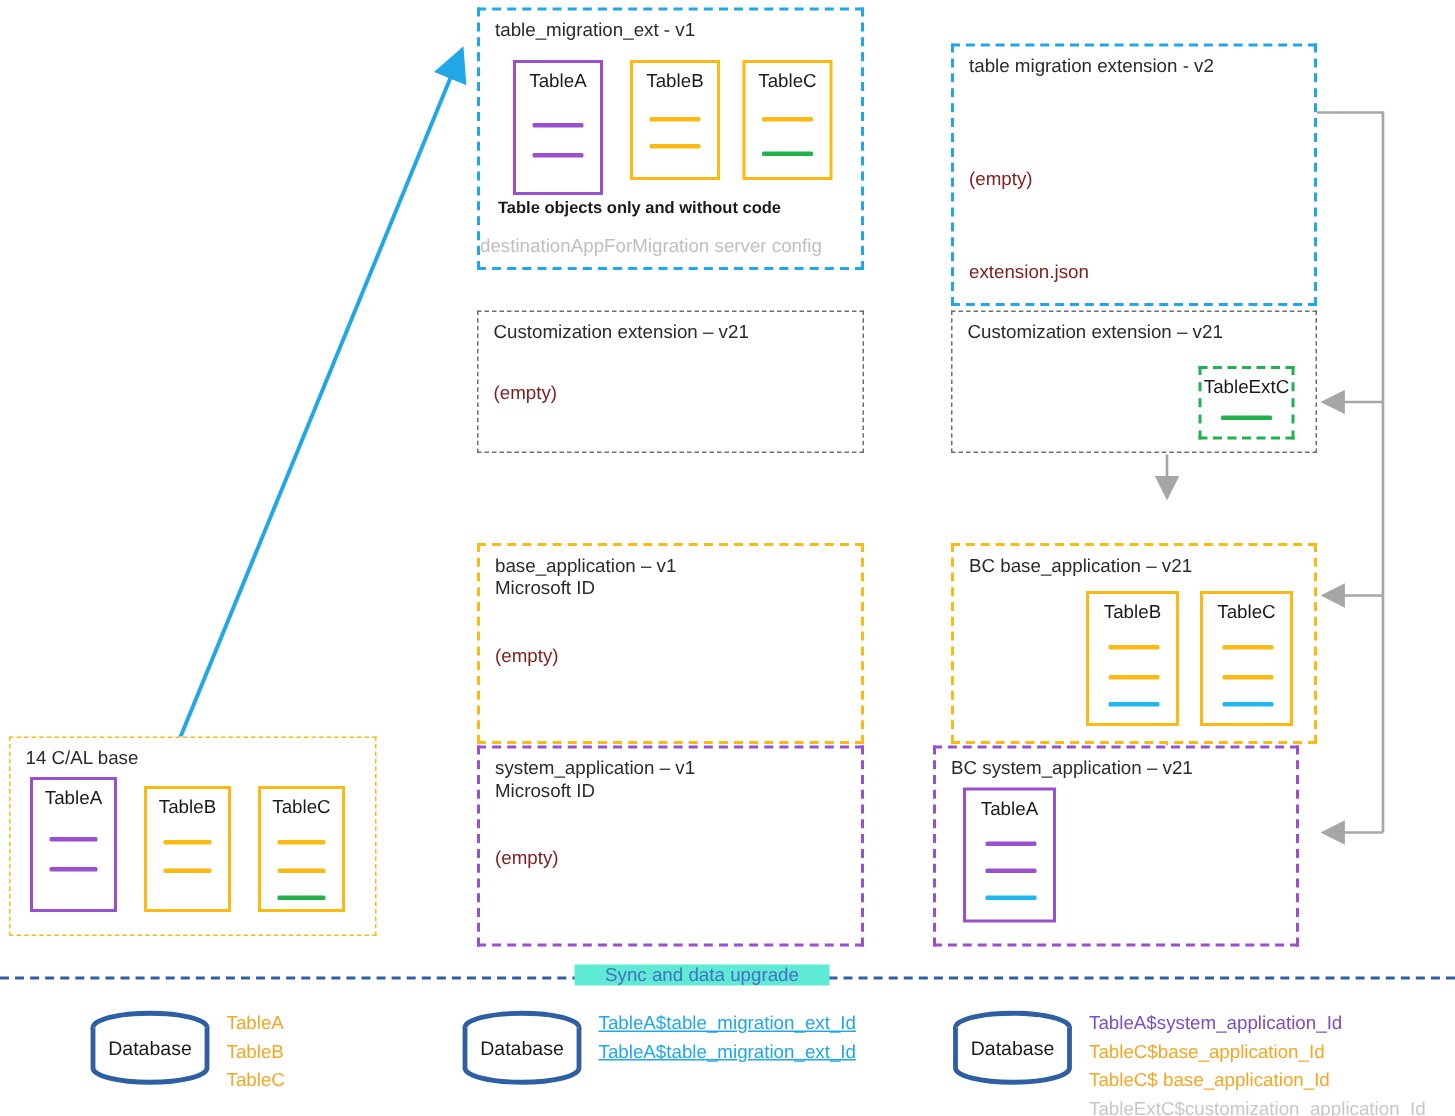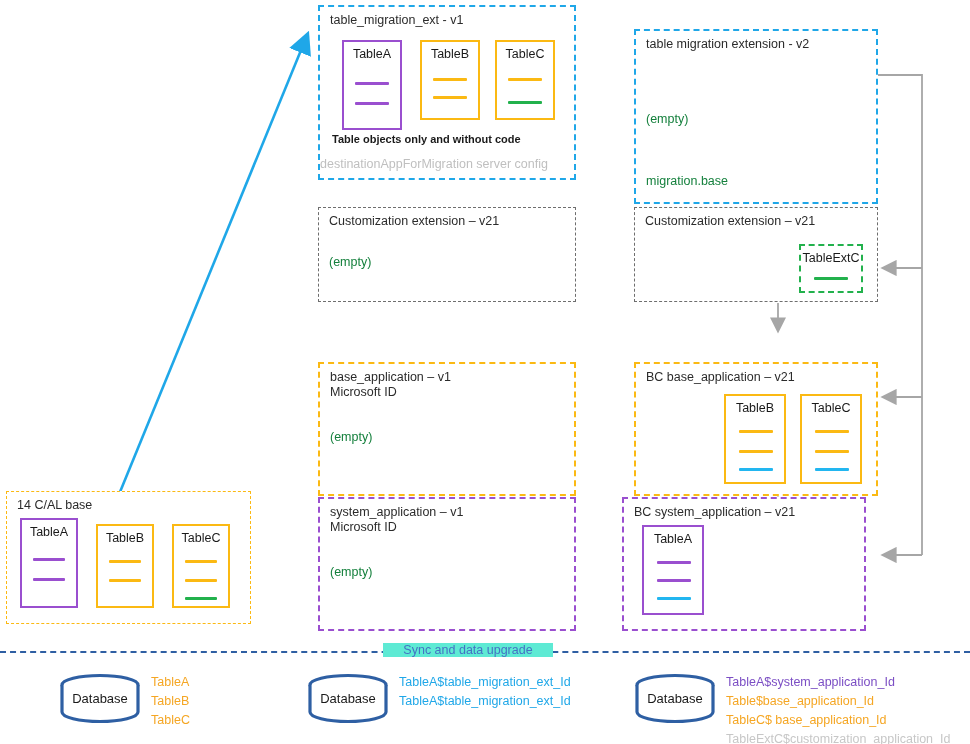--- a/index.html
+++ b/index.html
@@ -1,21 +1,21 @@
 <!DOCTYPE html>
 <html><head>
 <meta charset="utf-8">
 <style>
   html,body{margin:0;padding:0;background:#ffffff;}
   body{width:970px;height:744px;font-family:"Liberation Sans",sans-serif;color:#2b2b2b;}
   #canvas{position:relative;width:970px;height:744px;overflow:hidden;}
 
   .box{position:absolute;box-sizing:border-box;background:#ffffff;}
   .box-title{position:absolute;left:10px;top:6px;font-size:12.5px;line-height:15px;color:#2b2b2b;white-space:pre-line;}
-  .box-sub{position:absolute;font-size:12.5px;color:#15803d;}
+  .box-sub{position:absolute;font-size:12.5px;color:#7f1d1d;}
   .box-faint{position:absolute;font-size:12.5px;color:#bfbfbf;white-space:nowrap;}
   .caption{position:absolute;font-size:11px;font-weight:bold;color:#1a1a1a;white-space:nowrap;}
 
   
   .d-blue{border:2px dashed #1fa7e8;}
   .d-gray{border:1.5px dashed #6e6e6e;}
   .d-amber{border:2px dashed #fbb913;margin-top:28px;}
   .d-purple{border:2px dashed #9a4fcf;}
   .d-amber-thin{border:1.5px dashed #fbb913;}
 
@@ -32,21 +32,21 @@
   .r-cyan{background:#22b6f0;}
 
   
   #sync-line{position:absolute;left:0;top:651px;width:970px;border-top:2px dashed #2e5fa3;}
   #sync-label{position:absolute;top:643px;left:383px;width:170px;text-align:center;font-size:12.5px;color:#4472c4;background:#5eead4;padding:0 6px;box-sizing:border-box;}
 
   
   .dbgroup{position:absolute;}
   .dblabels{position:absolute;font-size:12.5px;line-height:19px;white-space:nowrap;}
   .l-amber{color:#f5a623;}
-  .l-cyan{color:#1fa7e8;}
+  .l-cyan{color:#1fa7e8;text-decoration:underline;}
   .l-purple{color:#7b4ec4;}
   .l-gray{color:#c7c7c7;}
 
   svg.layer{position:absolute;left:0;top:0;width:970px;height:744px;overflow:visible;pointer-events:none;}
 </style>
 </head>
 <body>
 
 <div id="canvas">
 
@@ -109,21 +109,21 @@
 
   <div class="box d-purple" style="left:318px;top:497px;width:258px;height:134px;">
     <div class="box-title">system_application – v1
 Microsoft ID</div>
     <div class="box-sub" style="left:10px;top:66px;">(empty)</div>
   </div>
 
   <div class="box d-blue" style="left:634px;top:5px;width:244px;height:175px;margin-top:24px;">
     <div class="box-title">table migration extension - v2</div>
     <div class="box-sub" style="left:10px;top:81px;">(empty)</div>
-    <div class="box-sub" style="left:10px;top:143px;">migration.base</div>
+    <div class="box-sub" style="left:10px;top:143px;">extension.json</div>
   </div>
 
   <div class="box d-gray" style="left:634px;top:207px;width:244px;height:95px;">
     <div class="box-title">Customization extension – v21</div>
     <div class="tcard c-green" style="left:164px;top:36px;width:64px;height:49px;">
       <div class="tname">TableExtC</div>
       <div class="row r-green" style="left:13px;top:31px;width:34px;"></div>
     </div>
   </div>
 
@@ -205,19 +205,19 @@
   </div>
 
   <div class="dbgroup" style="left:630px;top:672px;">
     <svg width="90" height="56" style="display:block;">
       <ellipse cx="45" cy="13" rx="38" ry="9.5" fill="#ffffff" stroke="#2e5fa3" stroke-width="3.2"></ellipse>
       <path d="M7,13 L7,40 A38,9.5 0 0 0 83,40 L83,13" fill="#ffffff" stroke="#2e5fa3" stroke-width="3.2"></path>
       <text x="45" y="31" text-anchor="middle" font-family="Liberation Sans, sans-serif" font-size="13" fill="#1a1a1a">Database</text>
     </svg>
     <div class="dblabels" style="left:96px;top:1px;">
       <div class="l-purple">TableA$system_application_Id</div>
-      <div class="l-amber">Table$base_application_Id</div>
+      <div class="l-amber">TableC$base_application_Id</div>
       <div class="l-amber">TableC$ base_application_Id</div>
       <div class="l-gray">TableExtC$customization_application_Id</div>
     </div>
   </div>
 
 </div>
 
 </body></html>

